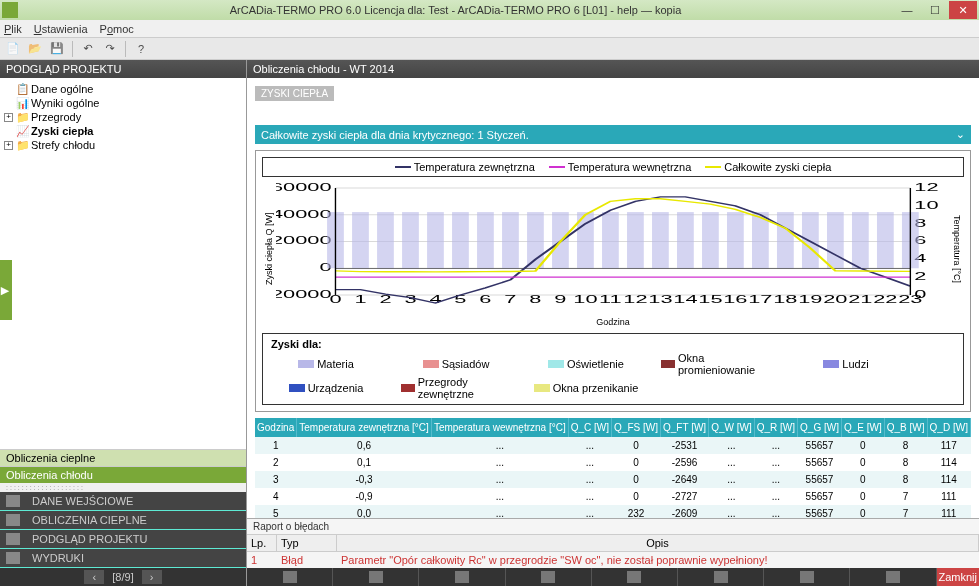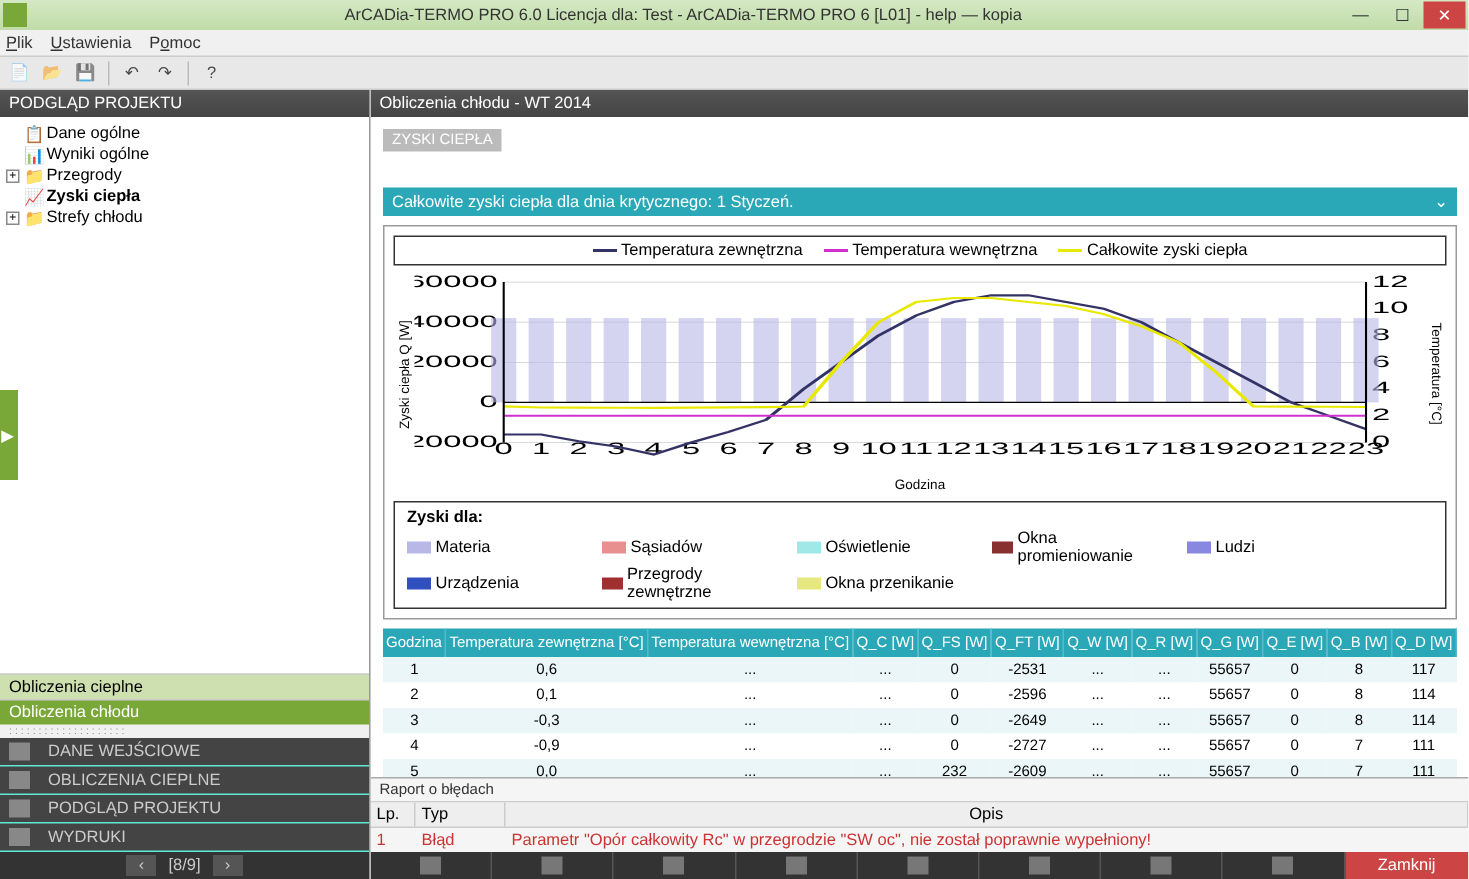--- a/index.html
+++ b/index.html
@@ -73,21 +73,21 @@
 .legend-top .li { display: flex; align-items: center; gap: 3px; }
 .legend-top .sw { width: 16px; height: 2px; }
 .chart-area { display: flex; align-items: stretch; }
 .yl { writing-mode: vertical-rl; transform: rotate(180deg); font-size: 9px; text-align: center; padding: 2px; }
 .plot { flex: 1; position: relative; }
 .yr { writing-mode: vertical-rl; font-size: 9px; text-align: center; padding: 2px; }
 .xlabel { text-align: center; font-size: 9px; margin-top: 2px; }
 .legend-bot { border: 1px solid #333; padding: 4px 8px; margin-top: 6px; font-size: 9px; }
 .legend-bot .ltitle { text-align: left; font-weight: bold; margin-bottom: 2px; }
 .legend-bot .lrow { display: flex; gap: 20px; }
-.legend-bot .li { display: flex; align-items: center; gap: 3px; width: 110px; }
+.legend-bot .li { display: flex; align-items: center; gap: 3px; width: 110px; justify-content: center; }
 .legend-bot .sw { width: 16px; height: 8px; }
 
 
 .dtable { width: 100%; border-collapse: collapse; margin-top: 4px; }
 .dtable th { background: #2aa8b8; color: #fff; padding: 4px 2px; font-weight: normal; font-size: 10px; text-align: center; border-right: 1px solid #5bc; }
 .dtable td { padding: 3px 4px; text-align: center; font-size: 10px; }
 .dtable tbody tr:nth-child(odd) { background: #eaf6f7; }
 .dtable tbody tr:nth-child(even) { background: #fff; }
 
 
@@ -95,21 +95,21 @@
 .err-title { padding: 2px 6px; font-size: 10px; color: #333; border-bottom: 1px solid #ccc; }
 .err-head { display: flex; background: #eee; border-bottom: 1px solid #ccc; font-size: 10px; }
 .err-head div { padding: 2px 4px; border-right: 1px solid #ccc; }
 .err-row { display: flex; font-size: 10px; color: #c33; }
 .err-row div { padding: 2px 4px; }
 
 
 .statusbar { background: #333; height: 18px; display: flex; align-items: stretch; }
 .statusbar .sseg { flex: 1; border-right: 1px solid #555; display: flex; align-items: center; justify-content: center; cursor: pointer; }
 .statusbar .sicon { width: 14px; height: 12px; background: #777; }
-.statusbar .zamknij { background: #c44; color: #fff; padding: 0 22px; display: flex; align-items: center; cursor: pointer; }
+.statusbar .zamknij { background: #c44; color: #fff; padding: 0 2px; display: flex; align-items: center; cursor: pointer; }
 
 </style>
 </head>
 <body>
 
 <div class="titlebar">
   <div class="logo"></div>
   <div class="title">ArCADia-TERMO PRO 6.0 Licencja dla: Test - ArCADia-TERMO PRO 6 [L01] - help — kopia</div>
   <div class="win-btns">
     <div class="win-btn min">—</div>

